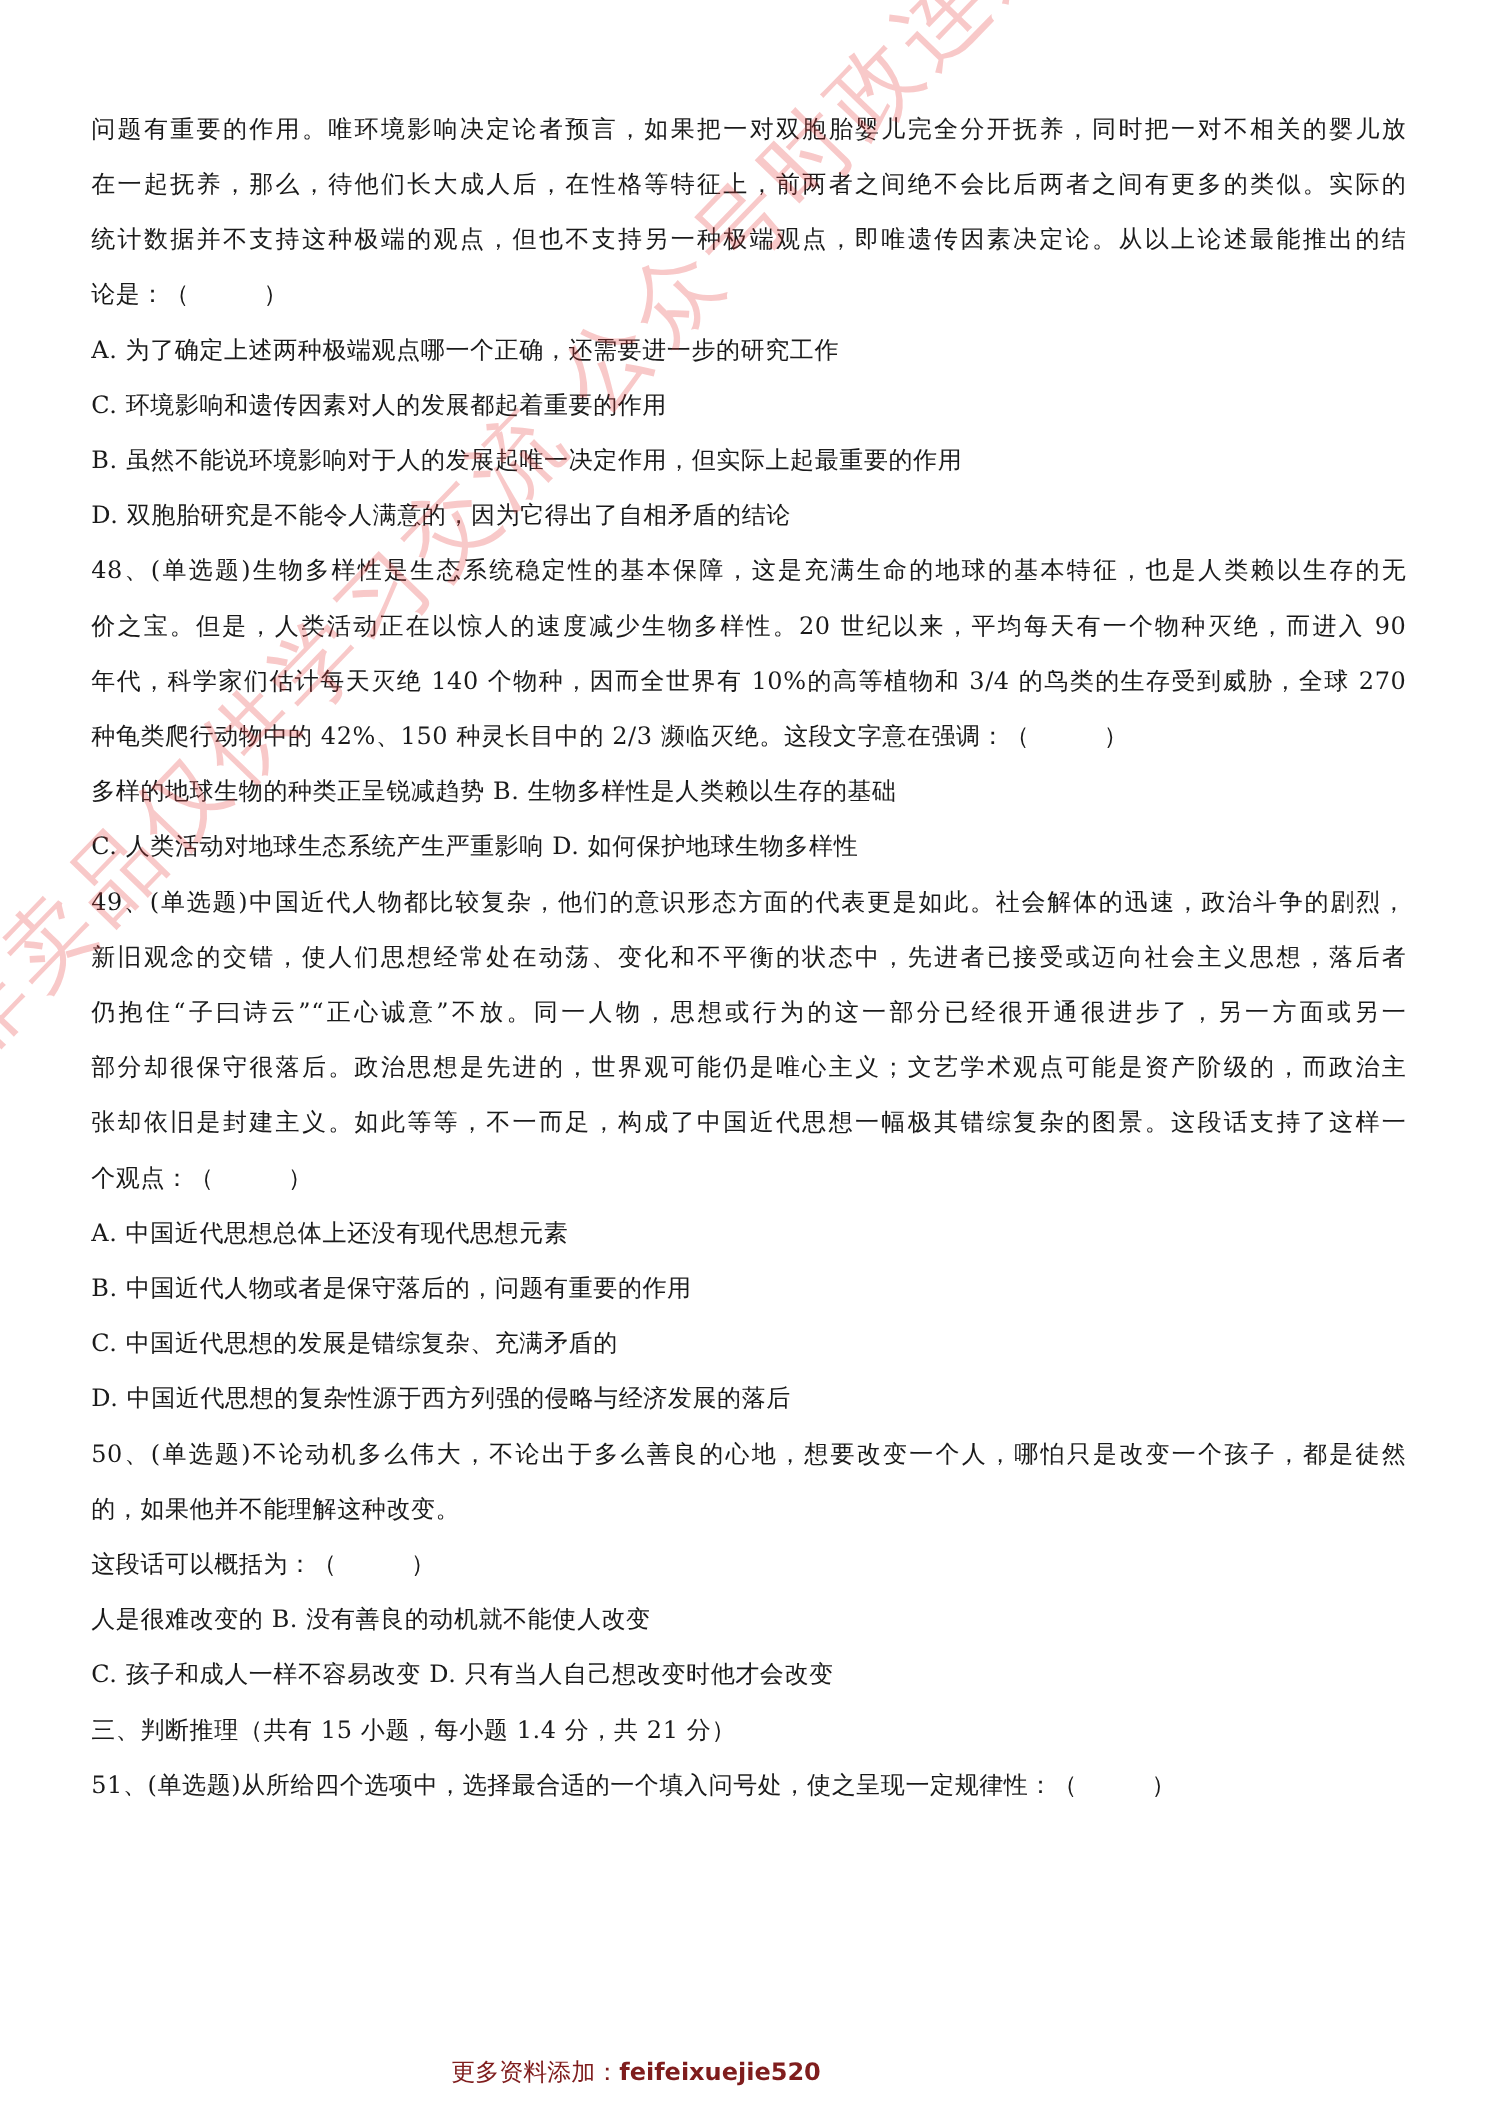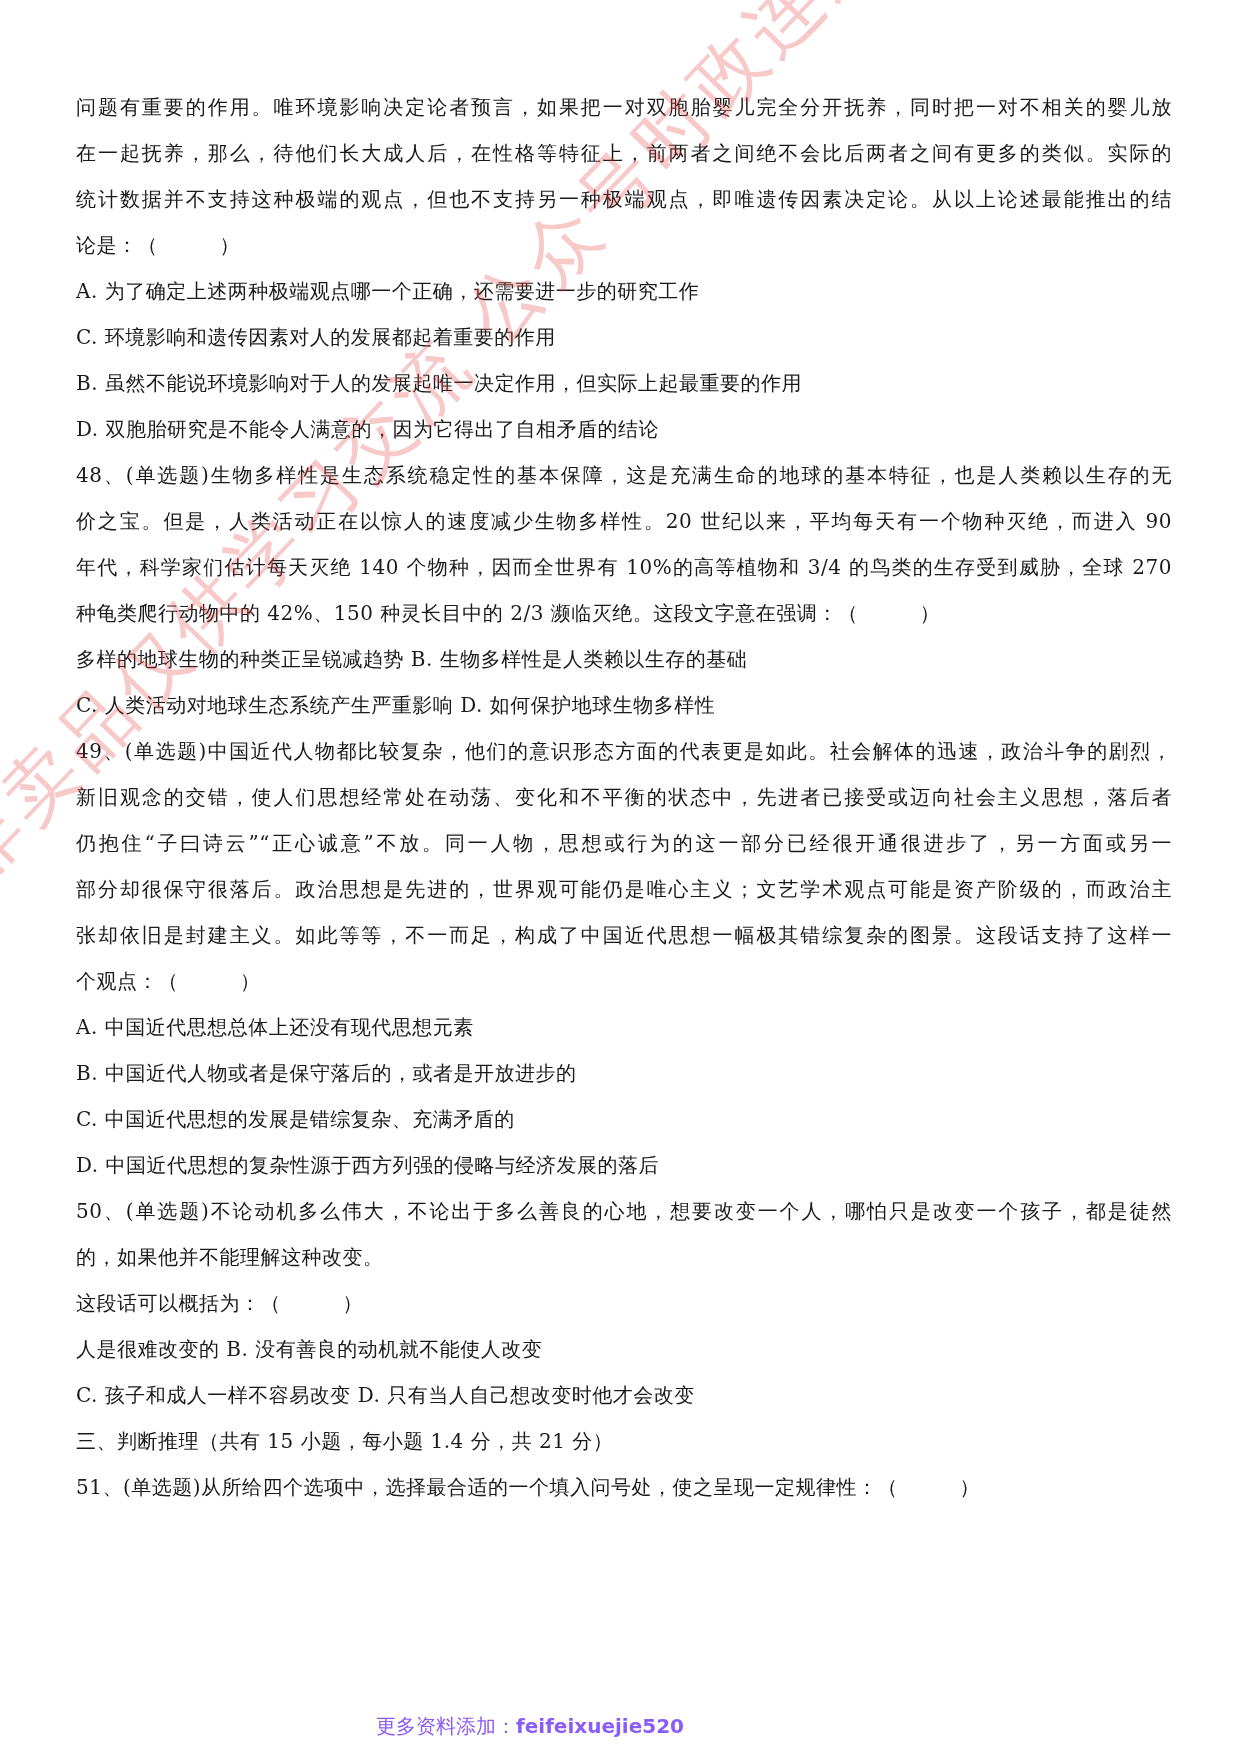--- a/index.html
+++ b/index.html
@@ -39,21 +39,21 @@
       white-space: normal;
       overflow: hidden;
     }
     .footer {
       position: absolute;
       left: 0; right: 0;
       top: 1712px;
       text-align: center;
       font-size: 20px;
       line-height: 28px;
-      color: #8b5cf6;
+      color: #7f1d1d;
     }
     .footer .footer-id {
       font-family: "DejaVu Sans", "Liberation Sans", sans-serif;
       font-weight: bold;
     }
     .watermark {
       position: absolute;
       left: -40px;
       top: 820px;
       width: 1500px;
@@ -89,21 +89,21 @@
     <div class="line">多样的地球生物的种类正呈锐减趋势 B. 生物多样性是人类赖以生存的基础</div>
     <div class="line">C. 人类活动对地球生态系统产生严重影响 D. 如何保护地球生物多样性</div>
 
     <div class="line justify">49、(单选题)中国近代人物都比较复杂，他们的意识形态方面的代表更是如此。社会解体的迅速，政治斗争的剧烈，</div>
     <div class="line justify">新旧观念的交错，使人们思想经常处在动荡、变化和不平衡的状态中，先进者已接受或迈向社会主义思想，落后者</div>
     <div class="line justify">仍抱住“子曰诗云”“正心诚意”不放。同一人物，思想或行为的这一部分已经很开通很进步了，另一方面或另一</div>
     <div class="line justify">部分却很保守很落后。政治思想是先进的，世界观可能仍是唯心主义；文艺学术观点可能是资产阶级的，而政治主</div>
     <div class="line justify">张却依旧是封建主义。如此等等，不一而足，构成了中国近代思想一幅极其错综复杂的图景。这段话支持了这样一</div>
     <div class="line">个观点：（　　　）</div>
     <div class="line">A. 中国近代思想总体上还没有现代思想元素</div>
-    <div class="line">B. 中国近代人物或者是保守落后的，或者是开放进步的</div>
+    <div class="line">B. 中国近代人物或者是保守落后的，问题有重要的作用</div>
     <div class="line">C. 中国近代思想的发展是错综复杂、充满矛盾的</div>
     <div class="line">D. 中国近代思想的复杂性源于西方列强的侵略与经济发展的落后</div>
 
     <div class="line justify">50、(单选题)不论动机多么伟大，不论出于多么善良的心地，想要改变一个人，哪怕只是改变一个孩子，都是徒然</div>
     <div class="line">的，如果他并不能理解这种改变。</div>
     <div class="line">这段话可以概括为：（　　　）</div>
     <div class="line">人是很难改变的 B. 没有善良的动机就不能使人改变</div>
     <div class="line">C. 孩子和成人一样不容易改变 D. 只有当人自己想改变时他才会改变</div>
 
     <div class="line">三、判断推理（共有 15 小题，每小题 1.4 分，共 21 分）</div>

